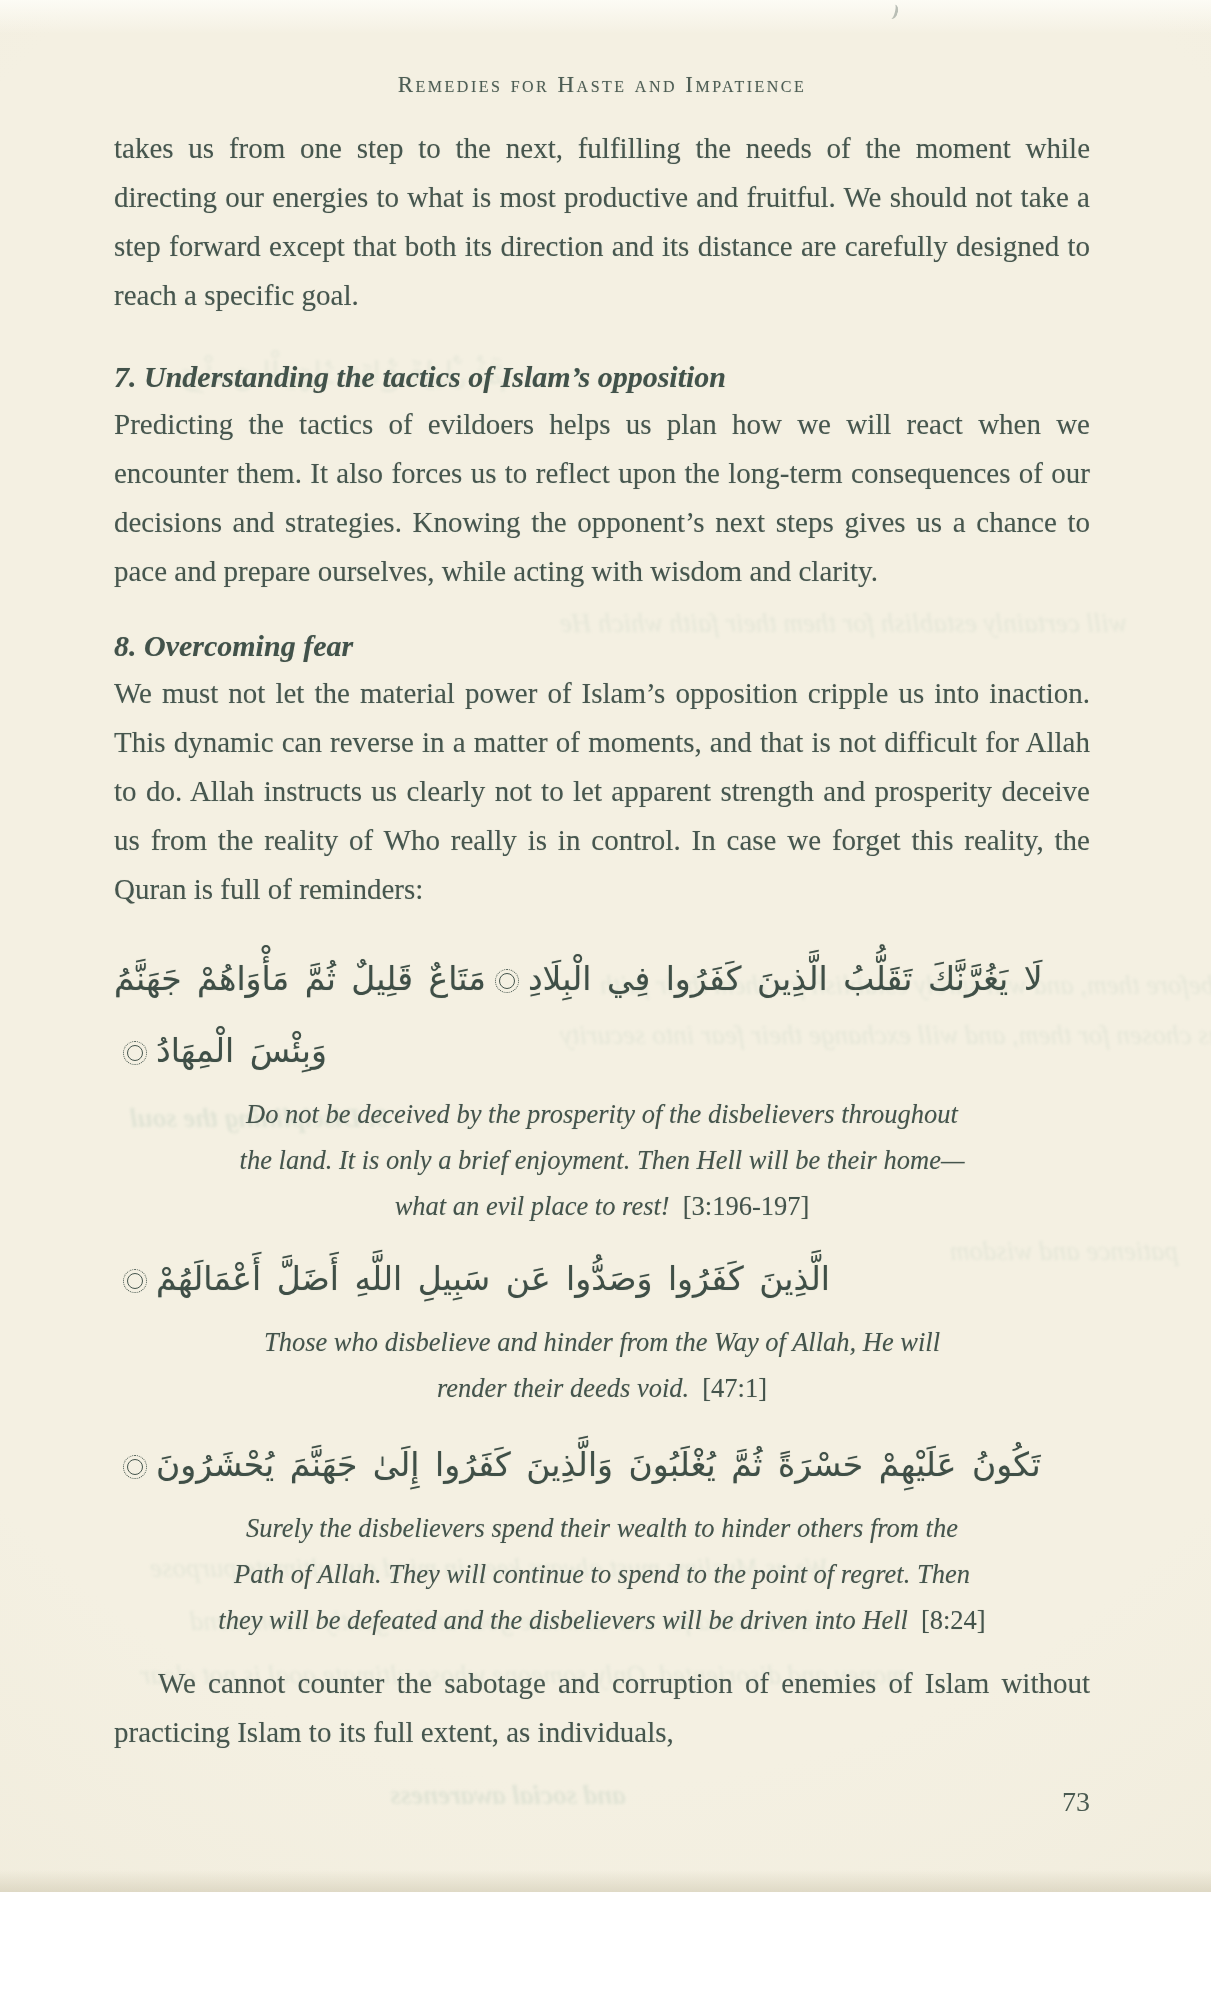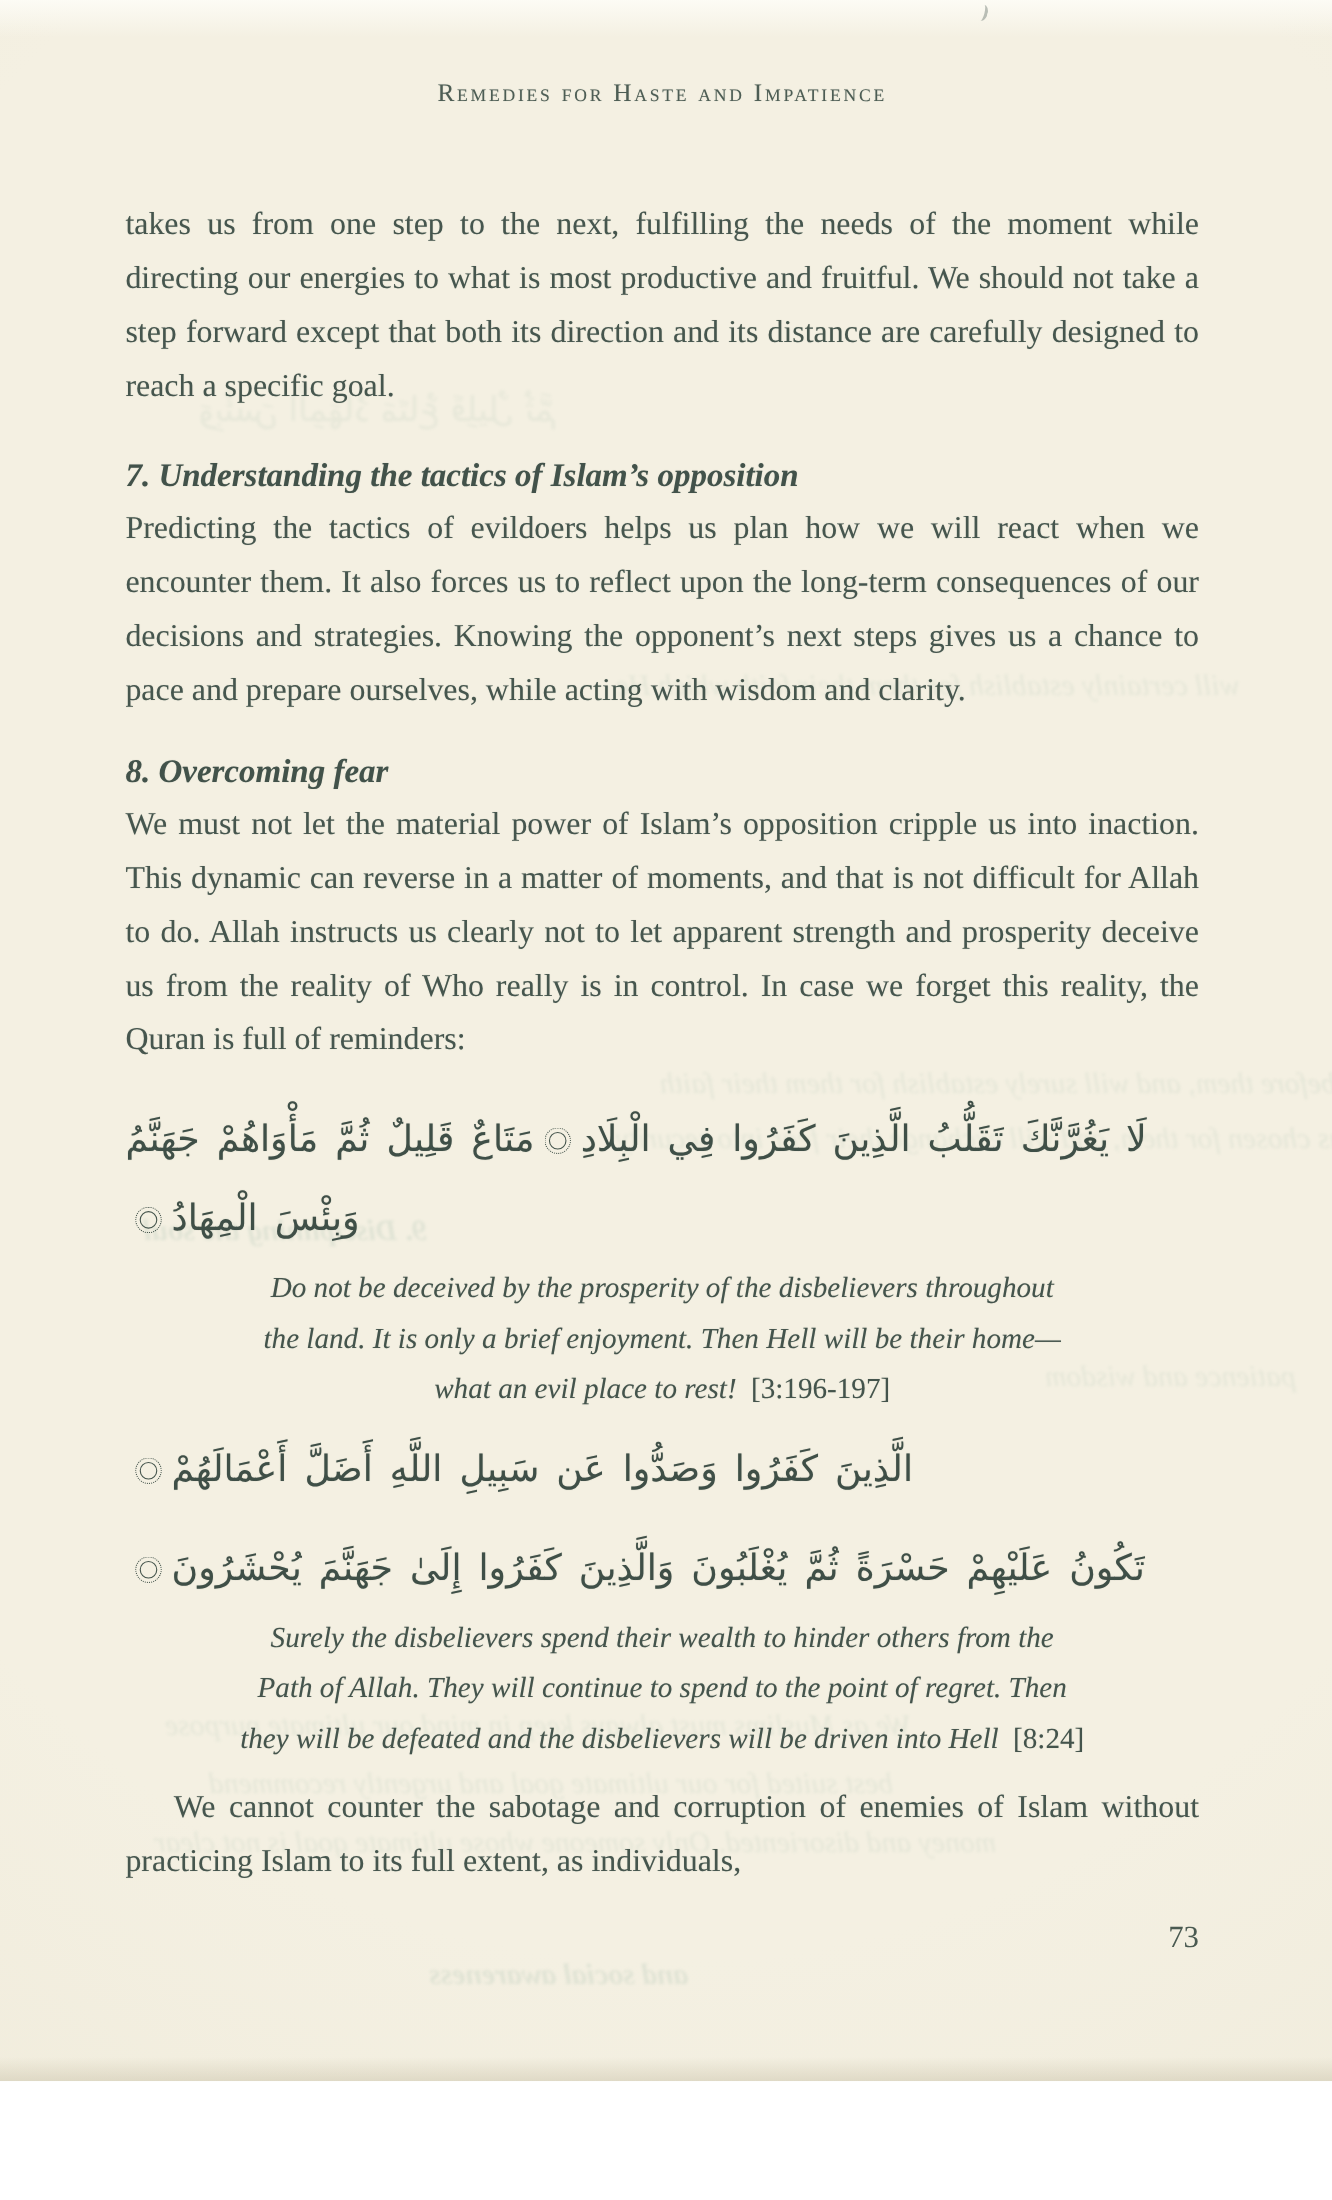--- a/index.html
+++ b/index.html
@@ -32,21 +32,21 @@
     letter-spacing:2.5px;
     font-size:23px;line-height:30px;
     color:#4d5d54;
     text-shadow:0 0 1px rgba(77,93,84,.3);
   }
   .para{
     font-size:29px;line-height:49px;
     text-align:justify;
     text-shadow:0 0 1px rgba(70,86,78,.28);
   }
-  .p-intro{margin-top:80px;}
+  .p-intro{margin-top:24px;}
   .sec-heading{
     font-style:italic;font-weight:600;
     font-size:30px;line-height:42px;
     color:#42524a;
     text-shadow:0 0 1px rgba(66,82,74,.28);
   }
   .h7{margin-top:36px;}
   .h8{margin-top:12px;}
   .sec-body{margin-top:2px;}
   .arabic-block{text-align:left;}
@@ -156,20 +156,24 @@
       <div><span>Do not be deceived by the prosperity of the disbelievers throughout</span></div>
       <div><span>the land. It is only a brief enjoyment. Then Hell will be their home—</span></div>
       <div><span>what an evil place to rest!</span><span class="tref">[3:196-197]</span></div>
     </div>
 
     <div class="arabic-block q2">
       <div class="aline">
         <span>الَّذِينَ كَفَرُوا وَصَدُّوا عَن سَبِيلِ اللَّهِ أَضَلَّ أَعْمَالَهُمْ</span><span class="ayah-marker"></span>
       </div>
     </div>
+    <div class="translation">
+      <div><span>Those who disbelieve and hinder from the Way of Allah, He will</span></div>
+      <div><span>render their deeds void.</span><span class="tref">[47:1]</span></div>
+    </div>
 
     <div class="arabic-block q3">
       <div class="aline">
         <span>تَكُونُ عَلَيْهِمْ حَسْرَةً ثُمَّ يُغْلَبُونَ وَالَّذِينَ كَفَرُوا إِلَىٰ جَهَنَّمَ يُحْشَرُونَ</span><span class="ayah-marker"></span>
       </div>
     </div>
     <div class="translation">
       <div><span>Surely the disbelievers spend their wealth to hinder others from the</span></div>
       <div><span>Path of Allah. They will continue to spend to the point of regret. Then</span></div>
       <div><span>they will be defeated and the disbelievers will be driven into Hell</span><span class="tref">[8:24]</span></div>

